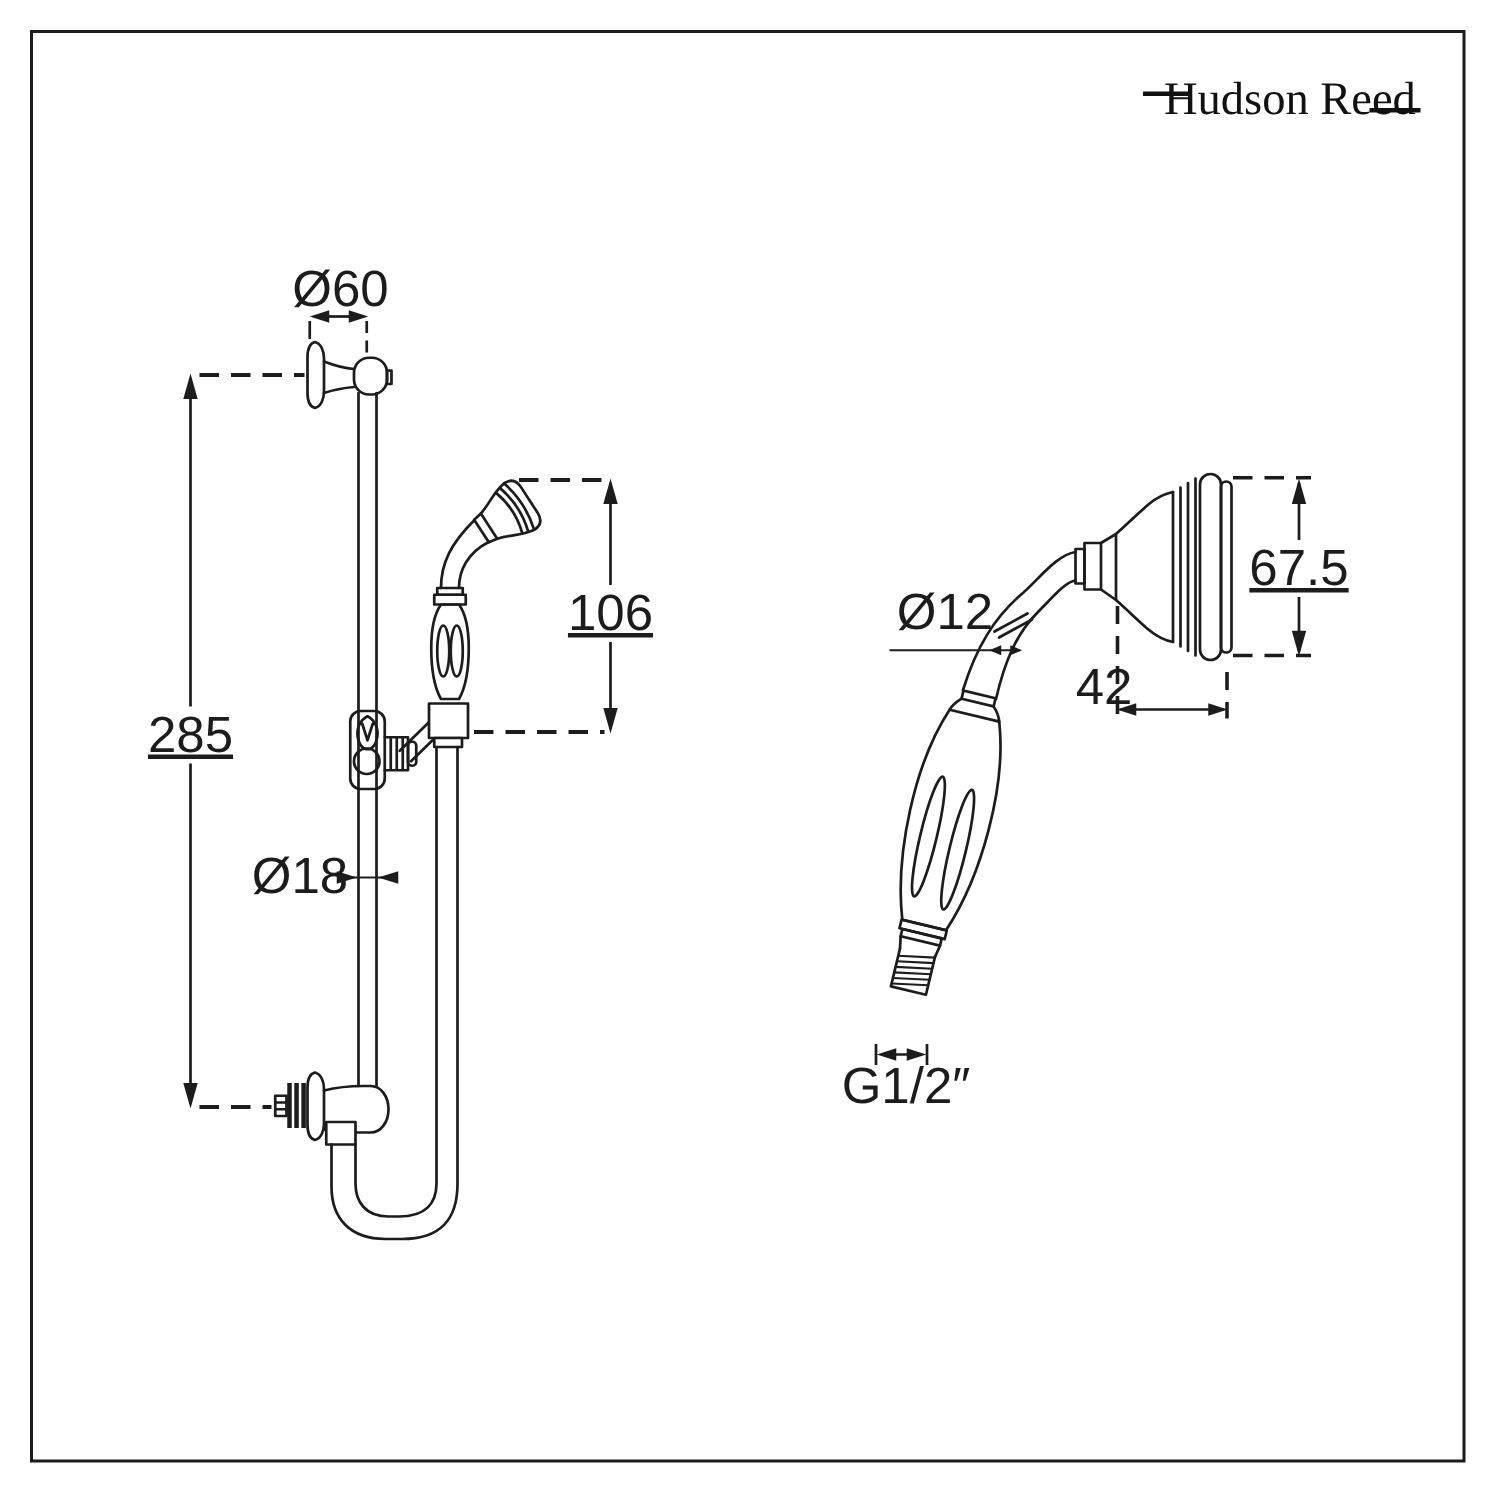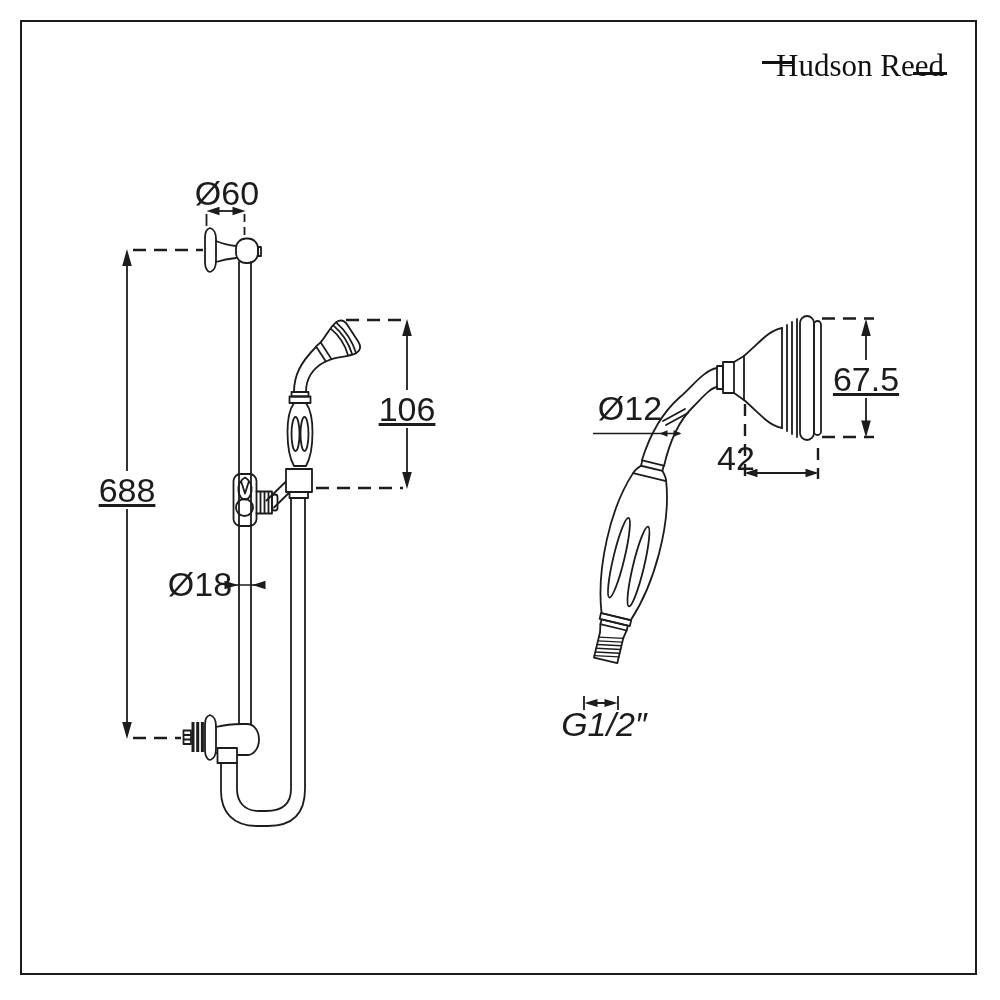--- a/index.html
+++ b/index.html
@@ -182,20 +182,20 @@
 
     <g>
       <path d="M584 696 V710 M618 696 V710 M590 703 H612"></path>
       <polygon points="584.5,703 597.5,698.9 597.5,707.1" fill="#1c1c1c" stroke="none"></polygon>
       <polygon points="617.5,703 604.5,698.9 604.5,707.1" fill="#1c1c1c" stroke="none"></polygon>
     </g>
   </g>
 </svg>
 
 <div class="label" style="left:227px;top:193px;">Ø60</div>
-<div class="label bg" style="left:127px;top:490px;">688</div>
+<div class="label bg" style="left:127px;top:490px;">285</div>
 <div class="label bg" style="left:407px;top:409px;">106</div>
 <div class="label" style="left:200px;top:584px;">Ø18</div>
 
 <div class="label" style="left:630px;top:408px;">Ø12</div>
 <div class="label bg" style="left:866px;top:379px;">67.5</div>
 <div class="label" style="left:736px;top:458px;">42</div>
-<div class="label" style="left:604px;top:724px;font-style:italic;">G1/2″</div>
+<div class="label" style="left:604px;top:724px;">G1/2″</div>
 
 </body></html>

